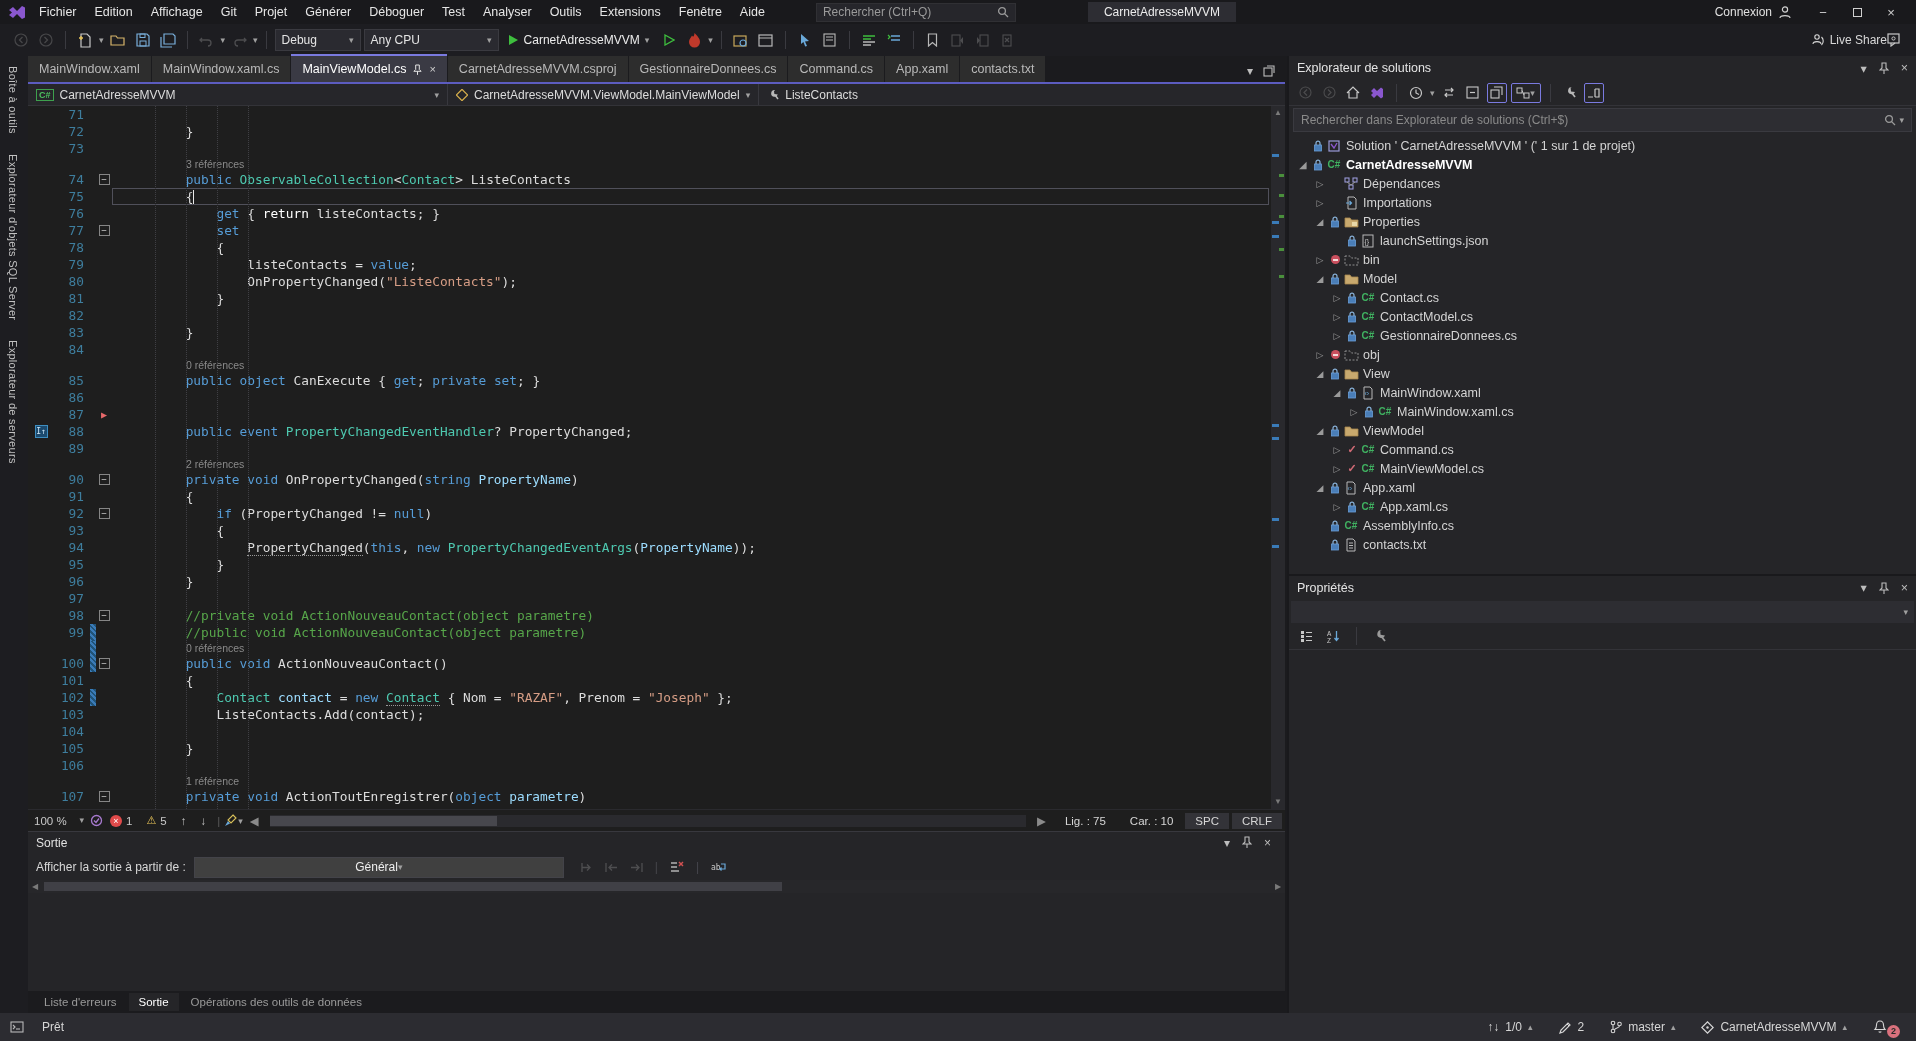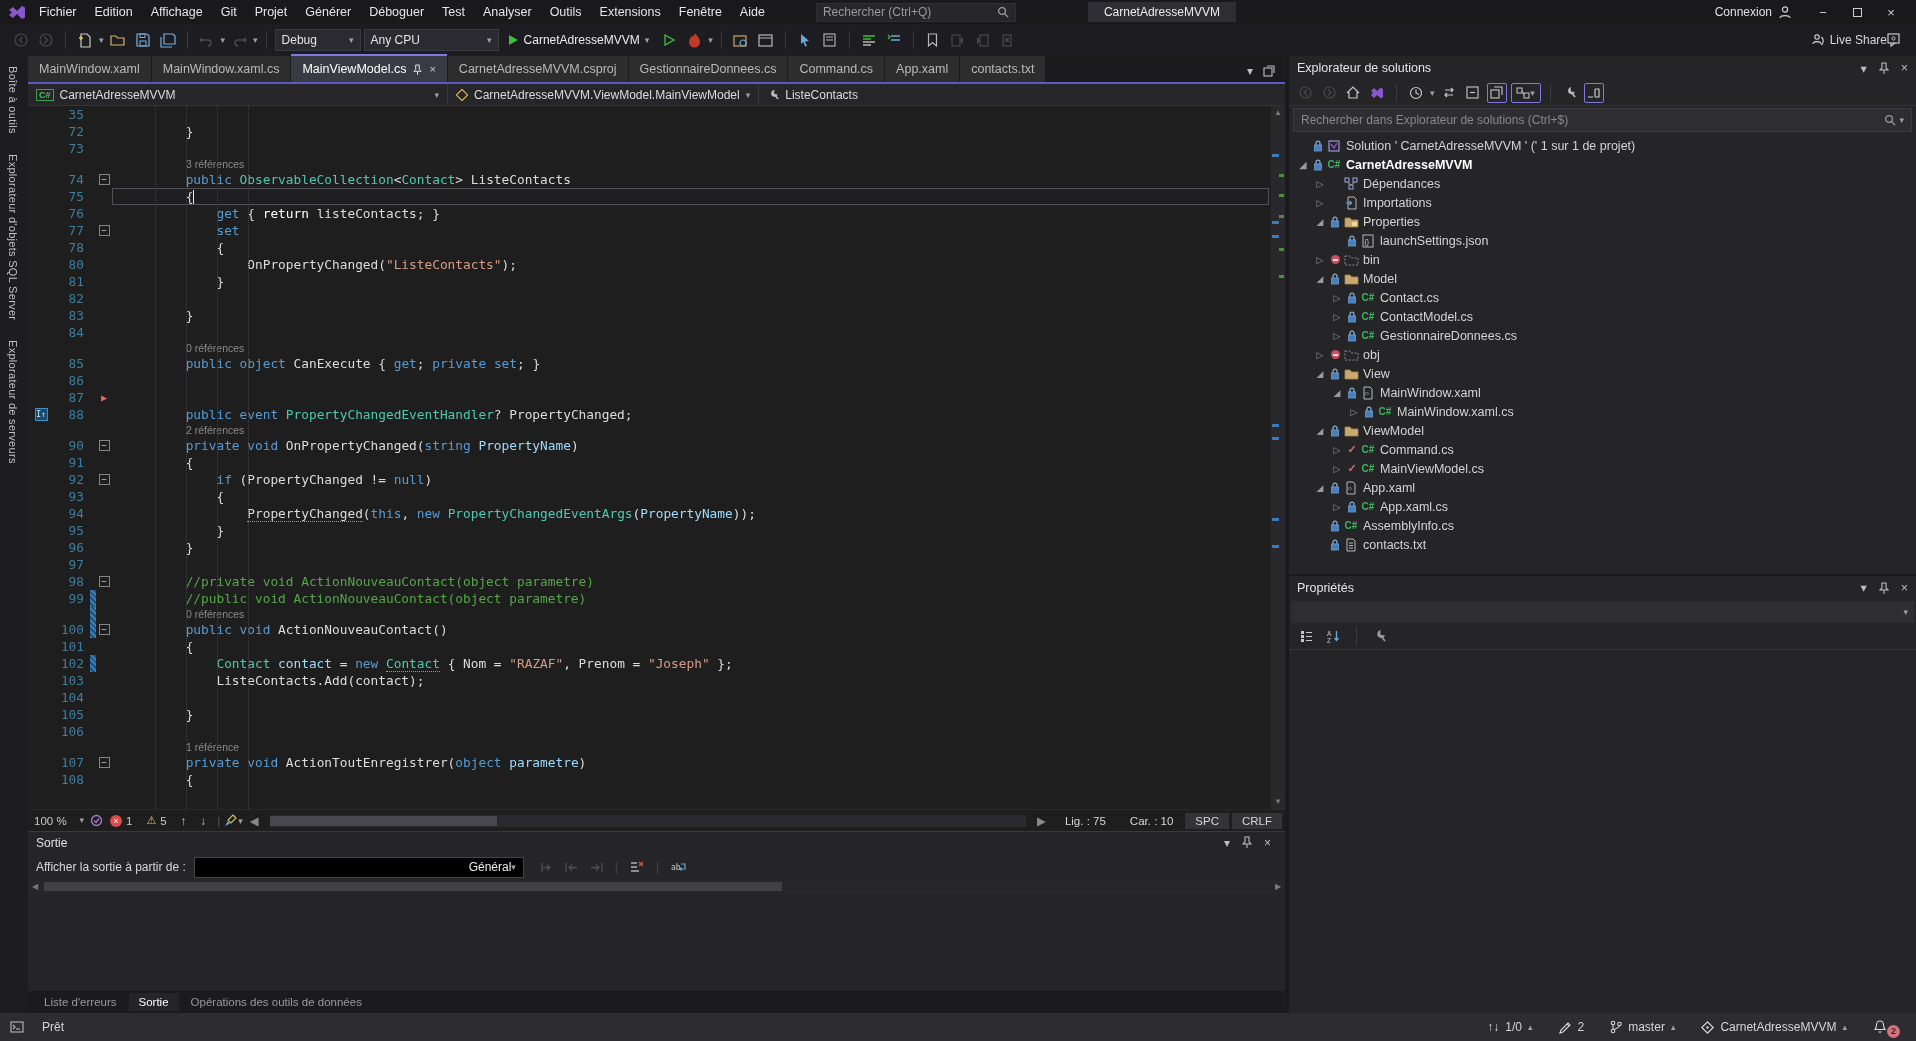--- a/index.html
+++ b/index.html
@@ -96,22 +96,22 @@
   .hscroll-mid { flex:1; height:12px; margin:0 4px; background:#2a2a2e; position:relative; }
   .hscroll-mid .thumb { position:absolute; left:0; width:30%; top:1px; bottom:1px; background:#47474d; }
   .ed-status .pos { padding:0 12px; color:#d6d6d6; }
   .ed-status .modebox { background:#333338; padding:2px 10px; margin-right:3px; color:#d6d6d6; }
 
   
   .output { height:160px; display:flex; flex-direction:column; background:#252528; border-top:1px solid #38383e; }
   .out-head { height:22px; display:flex; align-items:center; padding:0 8px; color:#e2e2e2; }
   .out-head .hicons { margin-left:auto; display:flex; gap:12px; color:#bdbdbd; padding-right:6px; }
   .out-row { height:26px; display:flex; align-items:center; gap:8px; padding:0 8px; color:#d8d8d8; }
-  .out-combo { width:330px; height:21px; background:#000000; border:1px solid #434349; display:flex; align-items:center;
-    justify-content:flex-end; padding:0 7px; color:#eeeeee; }
+  .out-combo { width:370px; height:21px; background:#404040; border:1px solid #434349; display:flex; align-items:center;
+    justify-content:center; padding:0 7px; color:#eeeeee; }
   .oicons { display:flex; gap:12px; margin-left:8px; align-items:center; }
   .out-body { flex:1; background:#1e1e1e; font-family:"DejaVu Sans Mono", monospace; font-size:12.3px; color:#dadada;
     padding:5px 10px; white-space:pre; }
   .out-hscroll { height:13px; background:#27272a; position:relative; }
   .out-hscroll .arr { position:absolute; top:0; width:14px; height:13px; color:#7a7a7a; font-size:8px; text-align:center; line-height:13px; }
   .out-hscroll .thumb { position:absolute; left:16px; right:40%; top:2px; bottom:2px; background:#404046; }
 
   .bottom-tabs { height:22px; background:#1b1b1e; display:flex; align-items:center; padding-left:6px; gap:2px; }
   .btab { padding:3px 10px; color:#9a9a9a; font-size:11.5px; }
   .btab.active { color:#ffffff; background:#252528; }
@@ -444,39 +444,41 @@
               <path d="M8 1 A3.4 3.4 0 1 0 10.8 5.4 L7.4 5 L7 2.2 Z" fill="#b8b8b8"></path>
               <line x1="8" y1="6" x2="11" y2="10" stroke="#b8b8b8" stroke-width="1.6"></line>
             </svg>
           </span>
         <span>ListeContacts</span>
       </div>
     </div>
 
     <div class="code-wrap">
       <div class="code-scroll" id="code-scroll">
-          <div class="code-line"><div class="g-icons"></div><div class="g-num">35</div><div class="g-chg"></div><div class="g-fold"></div><div class="g-code"></div></div>
+          <div class="code-line"><div class="g-icons"></div><div class="g-num">71</div><div class="g-chg"></div><div class="g-fold"></div><div class="g-code"></div></div>
           <div class="code-line"><div class="g-icons"></div><div class="g-num">72</div><div class="g-chg"></div><div class="g-fold"></div><div class="g-code"><span class="tk-p">        }</span></div></div>
           <div class="code-line"><div class="g-icons"></div><div class="g-num">73</div><div class="g-chg"></div><div class="g-fold"></div><div class="g-code"></div></div>
           <div class="lens-line"><div class="g-icons"></div><div class="g-num"></div><div class="g-chg"></div><div class="g-fold"></div><span class="lens-text" style="padding-left: 74px;">3 références</span></div>
           <div class="code-line"><div class="g-icons"></div><div class="g-num">74</div><div class="g-chg"></div><div class="g-fold"><div class="fold-box">−</div></div><div class="g-code"><span class="tk-p">        </span><span class="tk-k">public </span><span class="tk-t">ObservableCollection</span><span class="tk-p">&lt;</span><span class="tk-t">Contact</span><span class="tk-p">&gt; ListeContacts</span></div></div>
           <div class="code-line current"><div class="g-icons"></div><div class="g-num">75</div><div class="g-chg"></div><div class="g-fold"></div><div class="g-code-box"></div><div class="g-code"><span class="tk-p">        {</span><span class="cursor-bar"></span></div></div>
           <div class="code-line"><div class="g-icons"></div><div class="g-num">76</div><div class="g-chg"></div><div class="g-fold"></div><div class="g-code"><span class="tk-p">            </span><span class="tk-k">get</span><span class="tk-p"> { </span><span class="tk-c">return</span><span class="tk-p"> listeContacts; }</span></div></div>
           <div class="code-line"><div class="g-icons"></div><div class="g-num">77</div><div class="g-chg"></div><div class="g-fold"><div class="fold-box">−</div></div><div class="g-code"><span class="tk-p">            </span><span class="tk-k">set</span></div></div>
           <div class="code-line"><div class="g-icons"></div><div class="g-num">78</div><div class="g-chg"></div><div class="g-fold"></div><div class="g-code"><span class="tk-p">            {</span></div></div>
+          <div class="code-line"><div class="g-icons"></div><div class="g-num">79</div><div class="g-chg"></div><div class="g-fold"></div><div class="g-code"><span class="tk-p">                listeContacts = </span><span class="tk-k">value</span><span class="tk-p">;</span></div></div>
           <div class="code-line"><div class="g-icons"></div><div class="g-num">80</div><div class="g-chg"></div><div class="g-fold"></div><div class="g-code"><span class="tk-p">                OnPropertyChanged(</span><span class="tk-s">"ListeContacts"</span><span class="tk-p">);</span></div></div>
           <div class="code-line"><div class="g-icons"></div><div class="g-num">81</div><div class="g-chg"></div><div class="g-fold"></div><div class="g-code"><span class="tk-p">            }</span></div></div>
           <div class="code-line"><div class="g-icons"></div><div class="g-num">82</div><div class="g-chg"></div><div class="g-fold"></div><div class="g-code"></div></div>
           <div class="code-line"><div class="g-icons"></div><div class="g-num">83</div><div class="g-chg"></div><div class="g-fold"></div><div class="g-code"><span class="tk-p">        }</span></div></div>
           <div class="code-line"><div class="g-icons"></div><div class="g-num">84</div><div class="g-chg"></div><div class="g-fold"></div><div class="g-code"></div></div>
           <div class="lens-line"><div class="g-icons"></div><div class="g-num"></div><div class="g-chg"></div><div class="g-fold"></div><span class="lens-text" style="padding-left: 74px;">0 références</span></div>
           <div class="code-line"><div class="g-icons"></div><div class="g-num">85</div><div class="g-chg"></div><div class="g-fold"></div><div class="g-code"><span class="tk-p">        </span><span class="tk-k">public object </span><span class="tk-p">CanExecute { </span><span class="tk-k">get</span><span class="tk-p">; </span><span class="tk-k">private </span><span class="tk-k">set</span><span class="tk-p">; }</span></div></div>
           <div class="code-line"><div class="g-icons"></div><div class="g-num">86</div><div class="g-chg"></div><div class="g-fold"></div><div class="g-code"></div></div>
           <div class="code-line"><div class="g-icons"></div><div class="g-num">87</div><div class="g-chg"></div><div class="g-fold"><span class="bp-arrow">▶</span></div><div class="g-code"></div></div>
           <div class="code-line"><div class="g-icons"><div class="impl-glyph">I↑</div></div><div class="g-num">88</div><div class="g-chg"></div><div class="g-fold"></div><div class="g-code"><span class="tk-p">        </span><span class="tk-k">public event </span><span class="tk-t">PropertyChangedEventHandler</span><span class="tk-p">? PropertyChanged;</span></div></div>
+          <div class="code-line"><div class="g-icons"></div><div class="g-num">89</div><div class="g-chg"></div><div class="g-fold"></div><div class="g-code"></div></div>
           <div class="lens-line"><div class="g-icons"></div><div class="g-num"></div><div class="g-chg"></div><div class="g-fold"></div><span class="lens-text" style="padding-left: 74px;">2 références</span></div>
           <div class="code-line"><div class="g-icons"></div><div class="g-num">90</div><div class="g-chg"></div><div class="g-fold"><div class="fold-box">−</div></div><div class="g-code"><span class="tk-p">        </span><span class="tk-k">private void </span><span class="tk-p">OnPropertyChanged(</span><span class="tk-k">string</span><span class="tk-v"> PropertyName</span><span class="tk-p">)</span></div></div>
           <div class="code-line"><div class="g-icons"></div><div class="g-num">91</div><div class="g-chg"></div><div class="g-fold"></div><div class="g-code"><span class="tk-p">        {</span></div></div>
           <div class="code-line"><div class="g-icons"></div><div class="g-num">92</div><div class="g-chg"></div><div class="g-fold"><div class="fold-box">−</div></div><div class="g-code"><span class="tk-p">            </span><span class="tk-k">if</span><span class="tk-p"> (PropertyChanged != </span><span class="tk-k">null</span><span class="tk-p">)</span></div></div>
           <div class="code-line"><div class="g-icons"></div><div class="g-num">93</div><div class="g-chg"></div><div class="g-fold"></div><div class="g-code"><span class="tk-p">            {</span></div></div>
           <div class="code-line"><div class="g-icons"></div><div class="g-num">94</div><div class="g-chg"></div><div class="g-fold"></div><div class="g-code"><span class="tk-p">                </span><span class="tk-d">PropertyChanged</span><span class="tk-p">(</span><span class="tk-k">this</span><span class="tk-p">, </span><span class="tk-k">new </span><span class="tk-t">PropertyChangedEventArgs</span><span class="tk-p">(</span><span class="tk-v">PropertyName</span><span class="tk-p">));</span></div></div>
           <div class="code-line"><div class="g-icons"></div><div class="g-num">95</div><div class="g-chg"></div><div class="g-fold"></div><div class="g-code"><span class="tk-p">            }</span></div></div>
           <div class="code-line"><div class="g-icons"></div><div class="g-num">96</div><div class="g-chg"></div><div class="g-fold"></div><div class="g-code"><span class="tk-p">        }</span></div></div>
           <div class="code-line"><div class="g-icons"></div><div class="g-num">97</div><div class="g-chg"></div><div class="g-fold"></div><div class="g-code"></div></div>
           <div class="code-line"><div class="g-icons"></div><div class="g-num">98</div><div class="g-chg"></div><div class="g-fold"><div class="fold-box">−</div></div><div class="g-code"><span class="tk-m">        //private void ActionNouveauContact(object parametre)</span></div></div>

